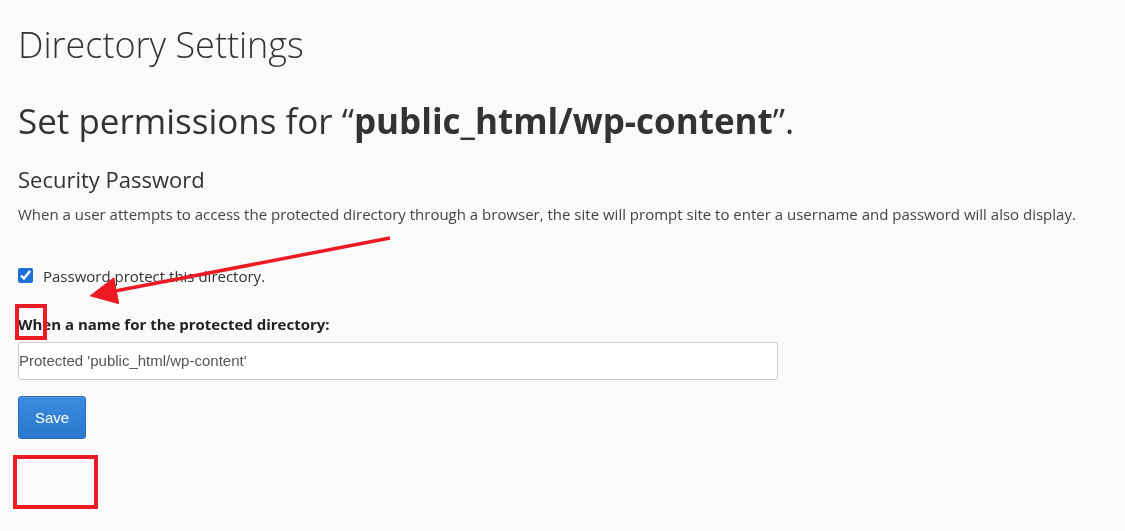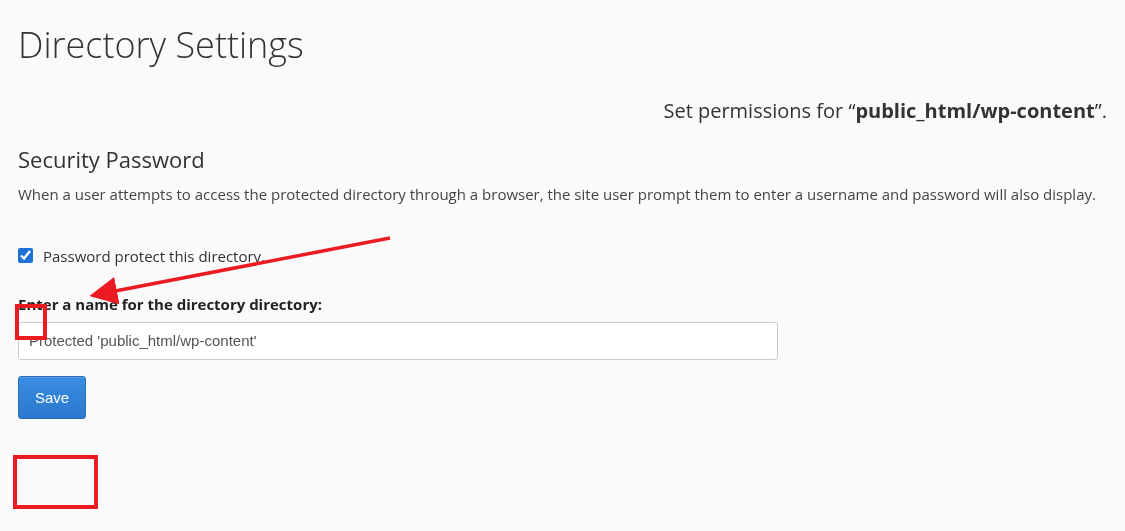--- a/index.html
+++ b/index.html
@@ -18,25 +18,24 @@
       overflow: hidden;
     }
     .page-title {
       font-size: 36px;
       font-weight: 300;
       color: #333;
       margin-bottom: 28px;
       margin-top: 8px;
     }
     .subheading {
-      font-size: 20px;
+      font-size: 35px;
       font-weight: 400;
       color: #333;
       margin-bottom: 20px;
-      text-align: right;
     }
     .subheading .bold {
       font-weight: 700;
     }
     .section-heading {
       font-size: 22px;
       font-weight: 400;
       color: #333;
       margin-bottom: 10px;
     }
@@ -66,21 +65,21 @@
     .field-label {
       font-size: 15px;
       font-weight: 700;
       color: #222;
       margin-bottom: 8px;
       display: block;
     }
     .text-input {
       width: 760px;
       height: 38px;
-      padding: 7px 10px;
+      padding: 7px 0;
       font-size: 15px;
       color: #555;
       border: 1px solid #ccc;
       border-radius: 3px;
       background: #fff;
       margin-bottom: 16px;
     }
     .btn-primary {
       display: inline-block;
       background: linear-gradient(to bottom, #3a8de0, #2a78cf);
@@ -123,28 +122,28 @@
 
 
 <h1 class="page-title">Directory Settings</h1>
 
 <h2 class="subheading">
   <span>Set permissions for “</span><span class="bold">public_html/wp-content</span><span>”.</span>
 </h2>
 
 <h3 class="section-heading">Security Password</h3>
 
-<p class="description">When a user attempts to access the protected directory through a browser, the site user prompt them to enter a username and password will also display.</p>
+<p class="description">When a user attempts to access the protected directory through a browser, the site will prompt site to enter a username and password will also display.</p>
 
 <div class="checkbox-row">
   <input type="checkbox" id="pp" checked="" style="">
   <label for="pp">Password protect this directory.</label>
 </div>
 
-<label class="field-label">Enter a name for the directory directory:</label>
+<label class="field-label">When a name for the protected directory:</label>
 <input type="text" class="text-input" value="Protected 'public_html/wp-content'" style="">
 
 <div>
   <button class="btn-primary">Save</button>
 </div>
 
 
 <div class="annot-box checkbox-box"></div>
 <div class="annot-box save-box"></div>
 <svg class="annot-arrow" width="310" height="80">

